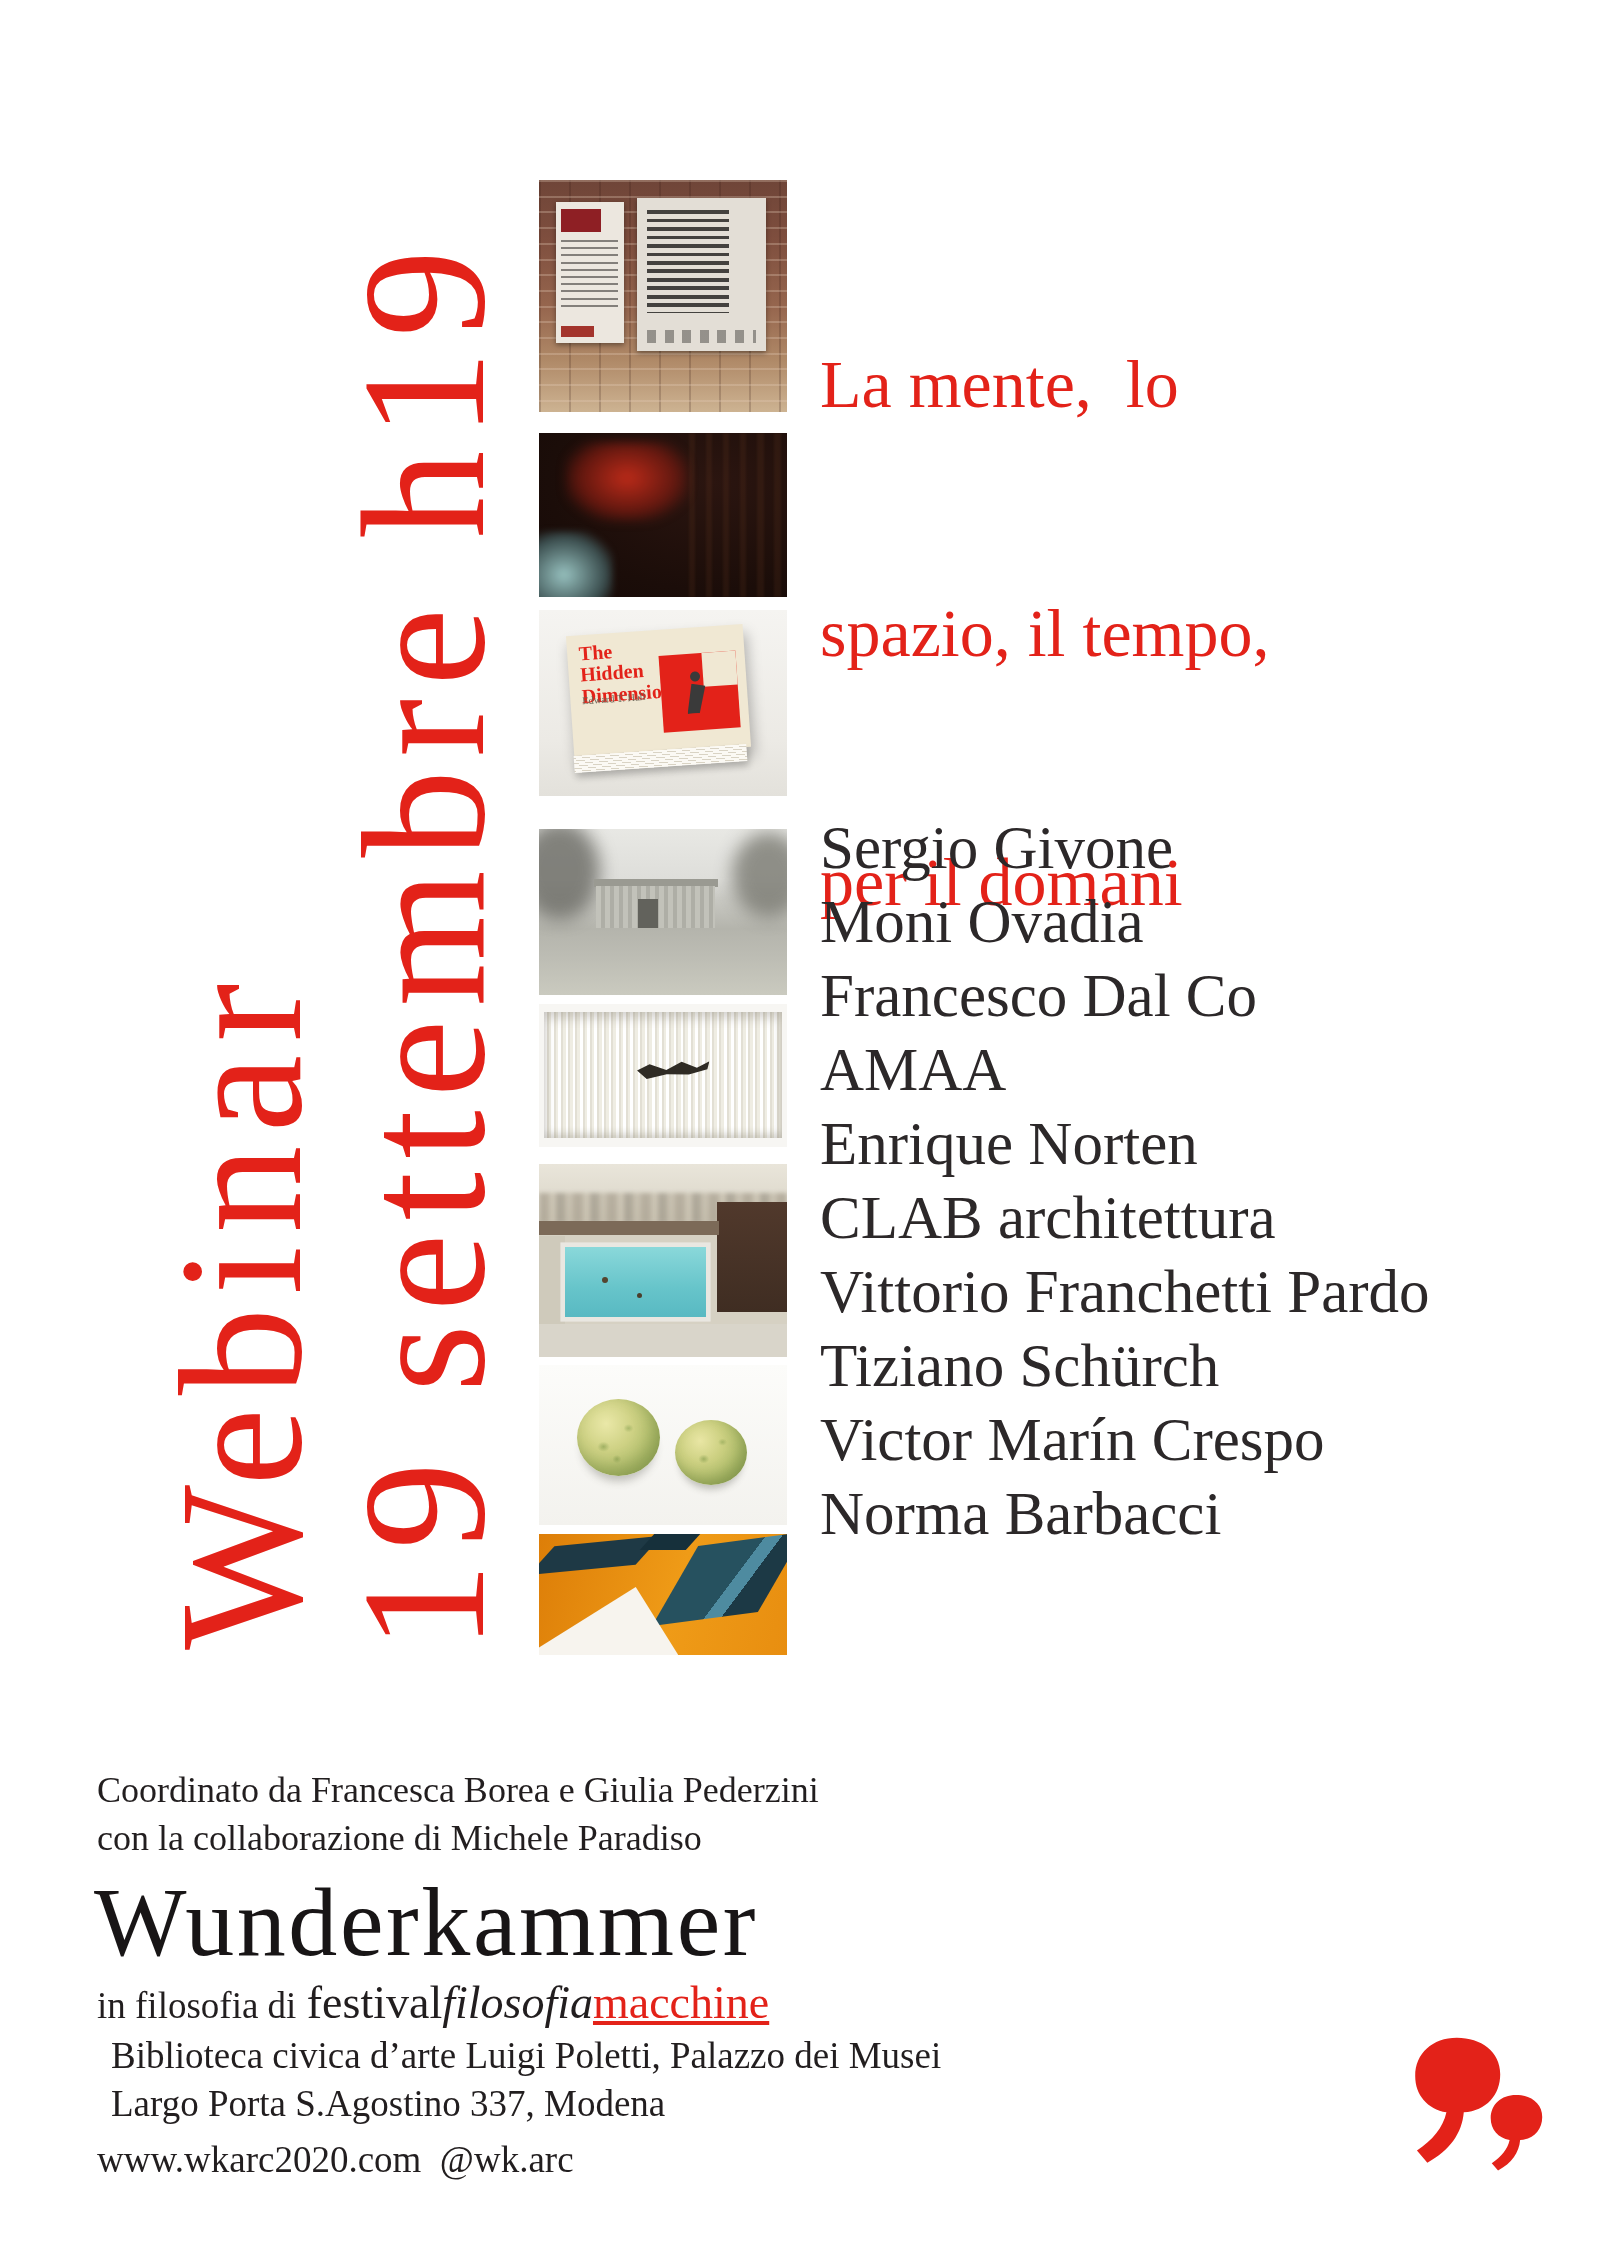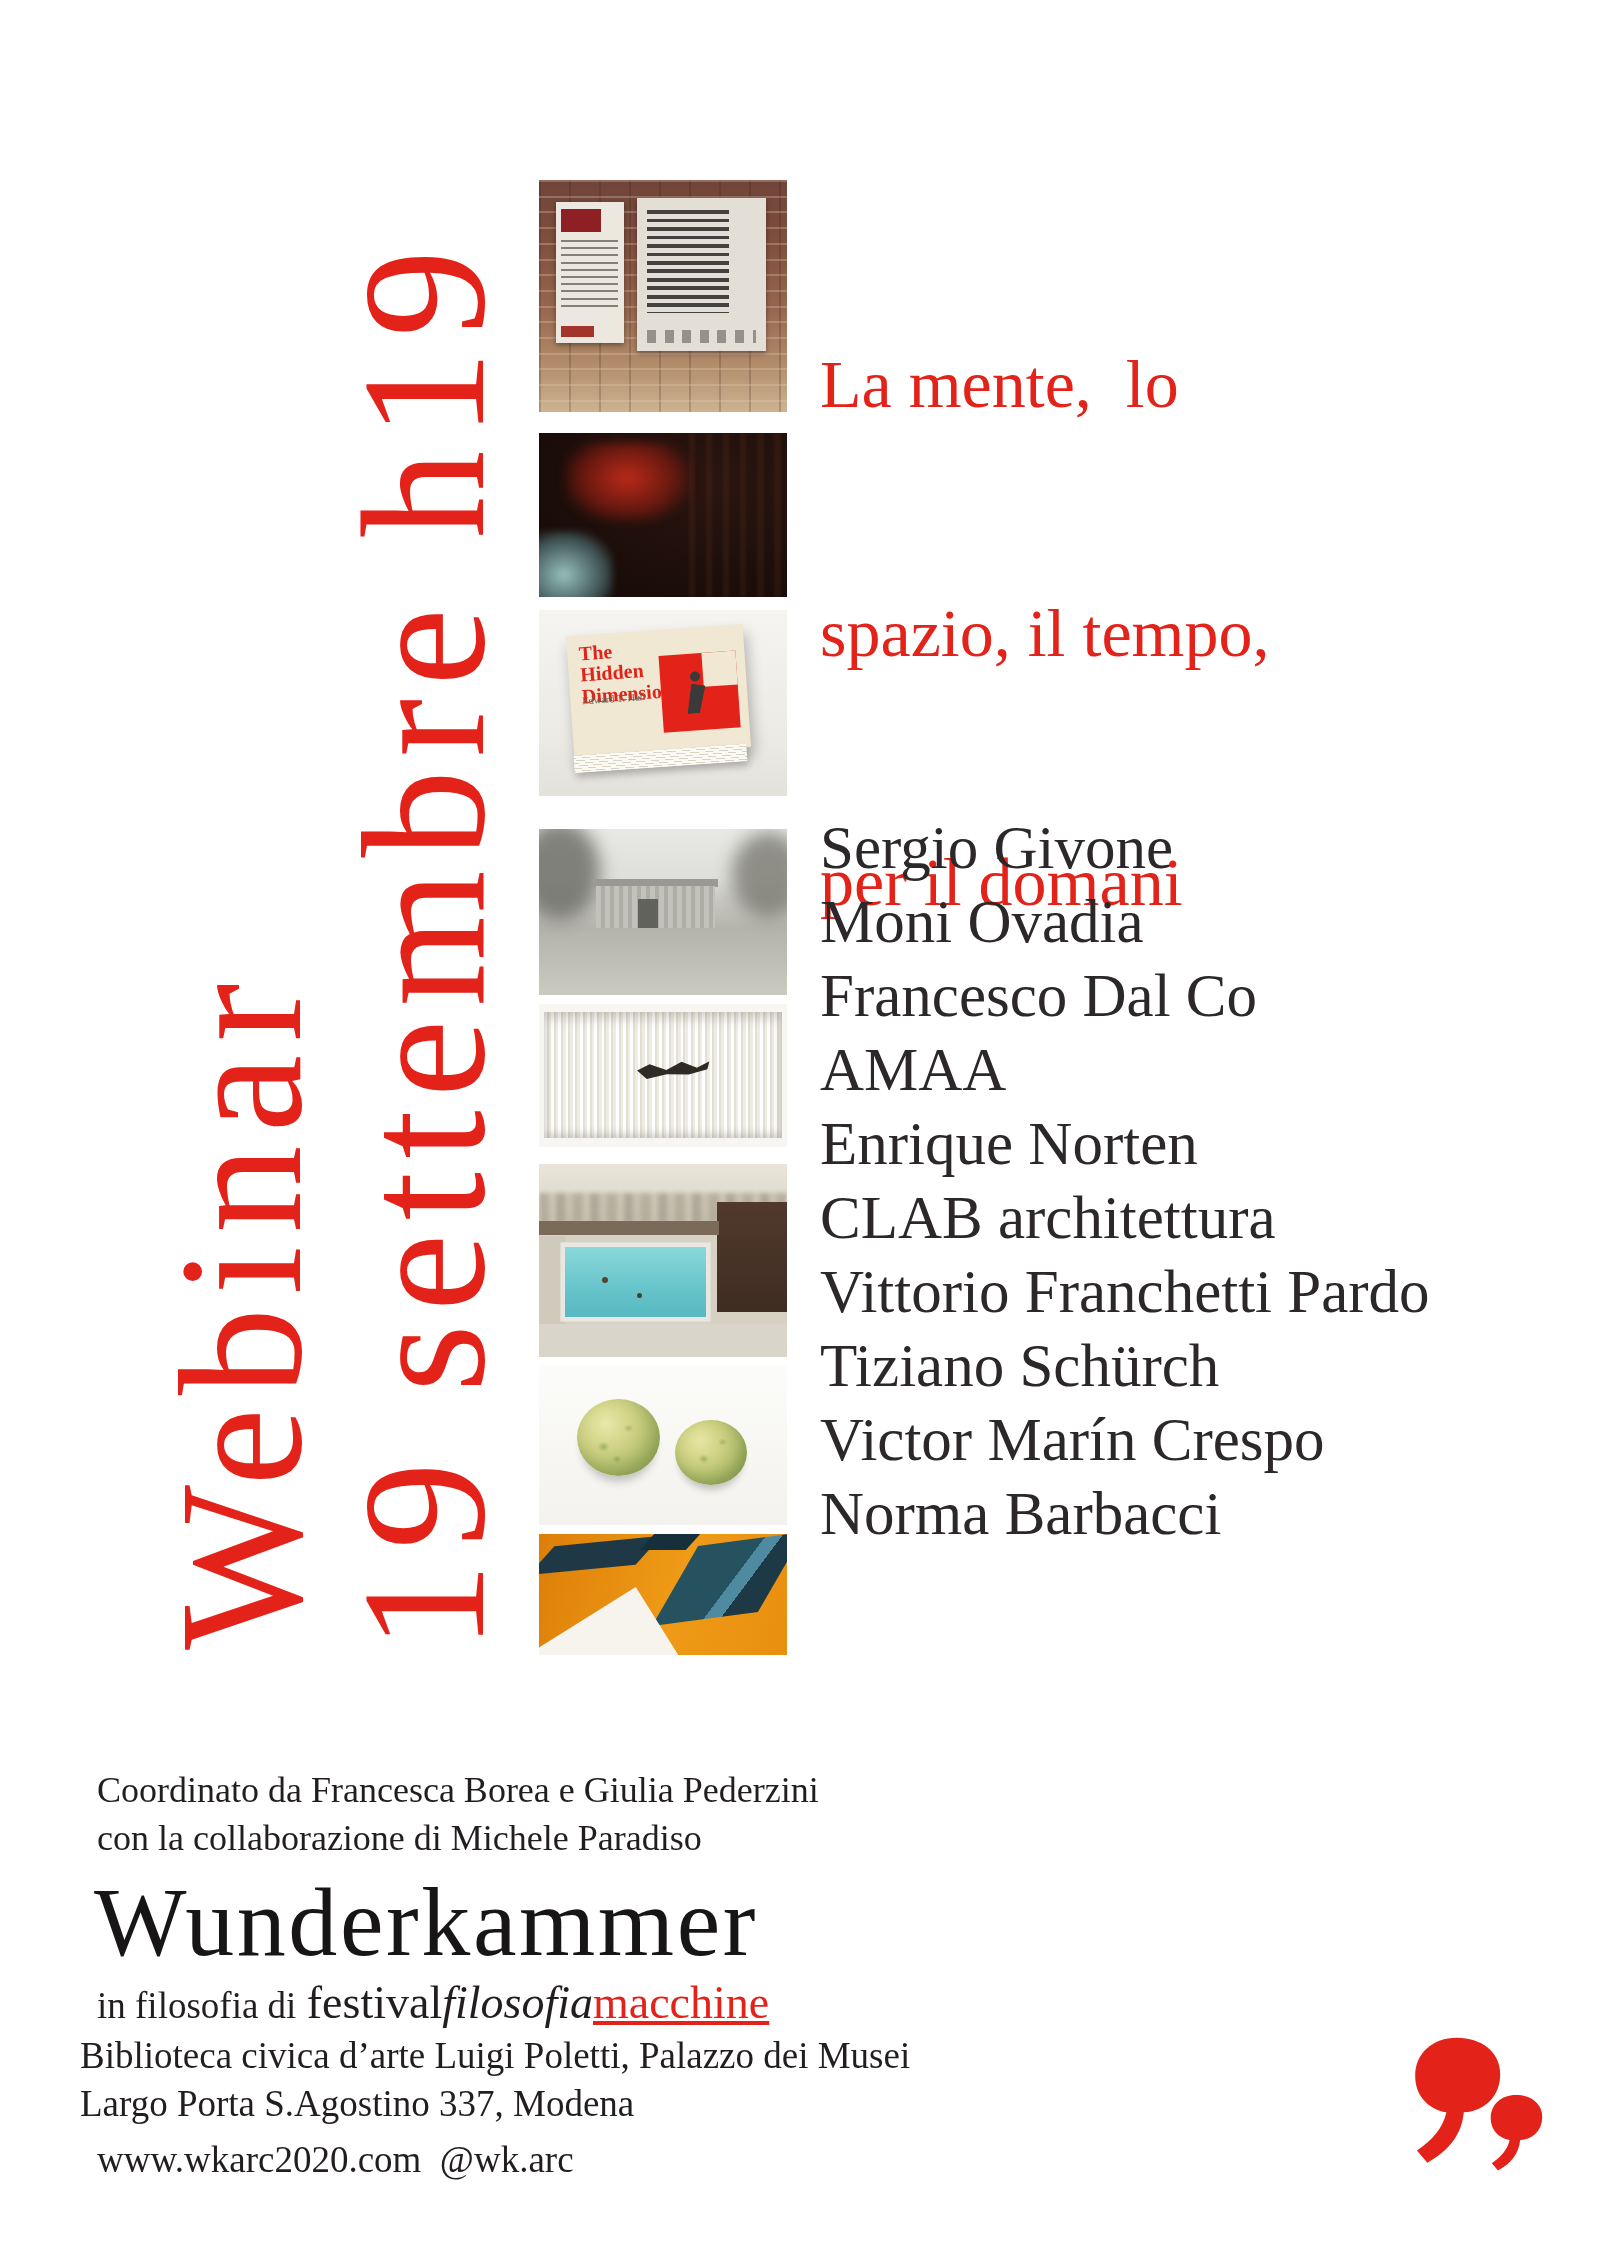--- a/index.html
+++ b/index.html
@@ -131,21 +131,21 @@
 
   
   .credits { position:absolute; left:97px; top:1766px; font-size:36px; line-height:48px; color:var(--ink); }
   .brand   { position:absolute; left:94px; top:1873px; font-size:98px; line-height:1;
              font-weight:normal; letter-spacing:2.6px; color:#181516; }
   .occasion{ position:absolute; left:97px; top:1976px; font-size:37px; color:var(--ink); }
   .occasion .fest { font-size:46px; margin-left:0; }
   .occasion .fest-first { margin-left:10.4px; }
   .occasion .it { font-style:italic; }
   .occasion .theme { color:var(--red);text-decoration:underline; }
-  .venue   { position:absolute; left:80px; top:2032px; font-size:37px; line-height:48px; color:var(--ink); }
+  .venue   { position:absolute; left:111px; top:2032px; font-size:37px; line-height:48px; color:var(--ink); }
   .webline { position:absolute; left:97px; top:2138px; font-size:37px; color:var(--ink); white-space:pre-wrap;text-align:right; }
 
   .logo { position:absolute; left:1410px; top:2036px; width:138px; height:138px; }
   .logo svg { width:100%; height:100%; display:block; }
 </style>
 </head>
 <body>
 
 <div class="poster">
 

